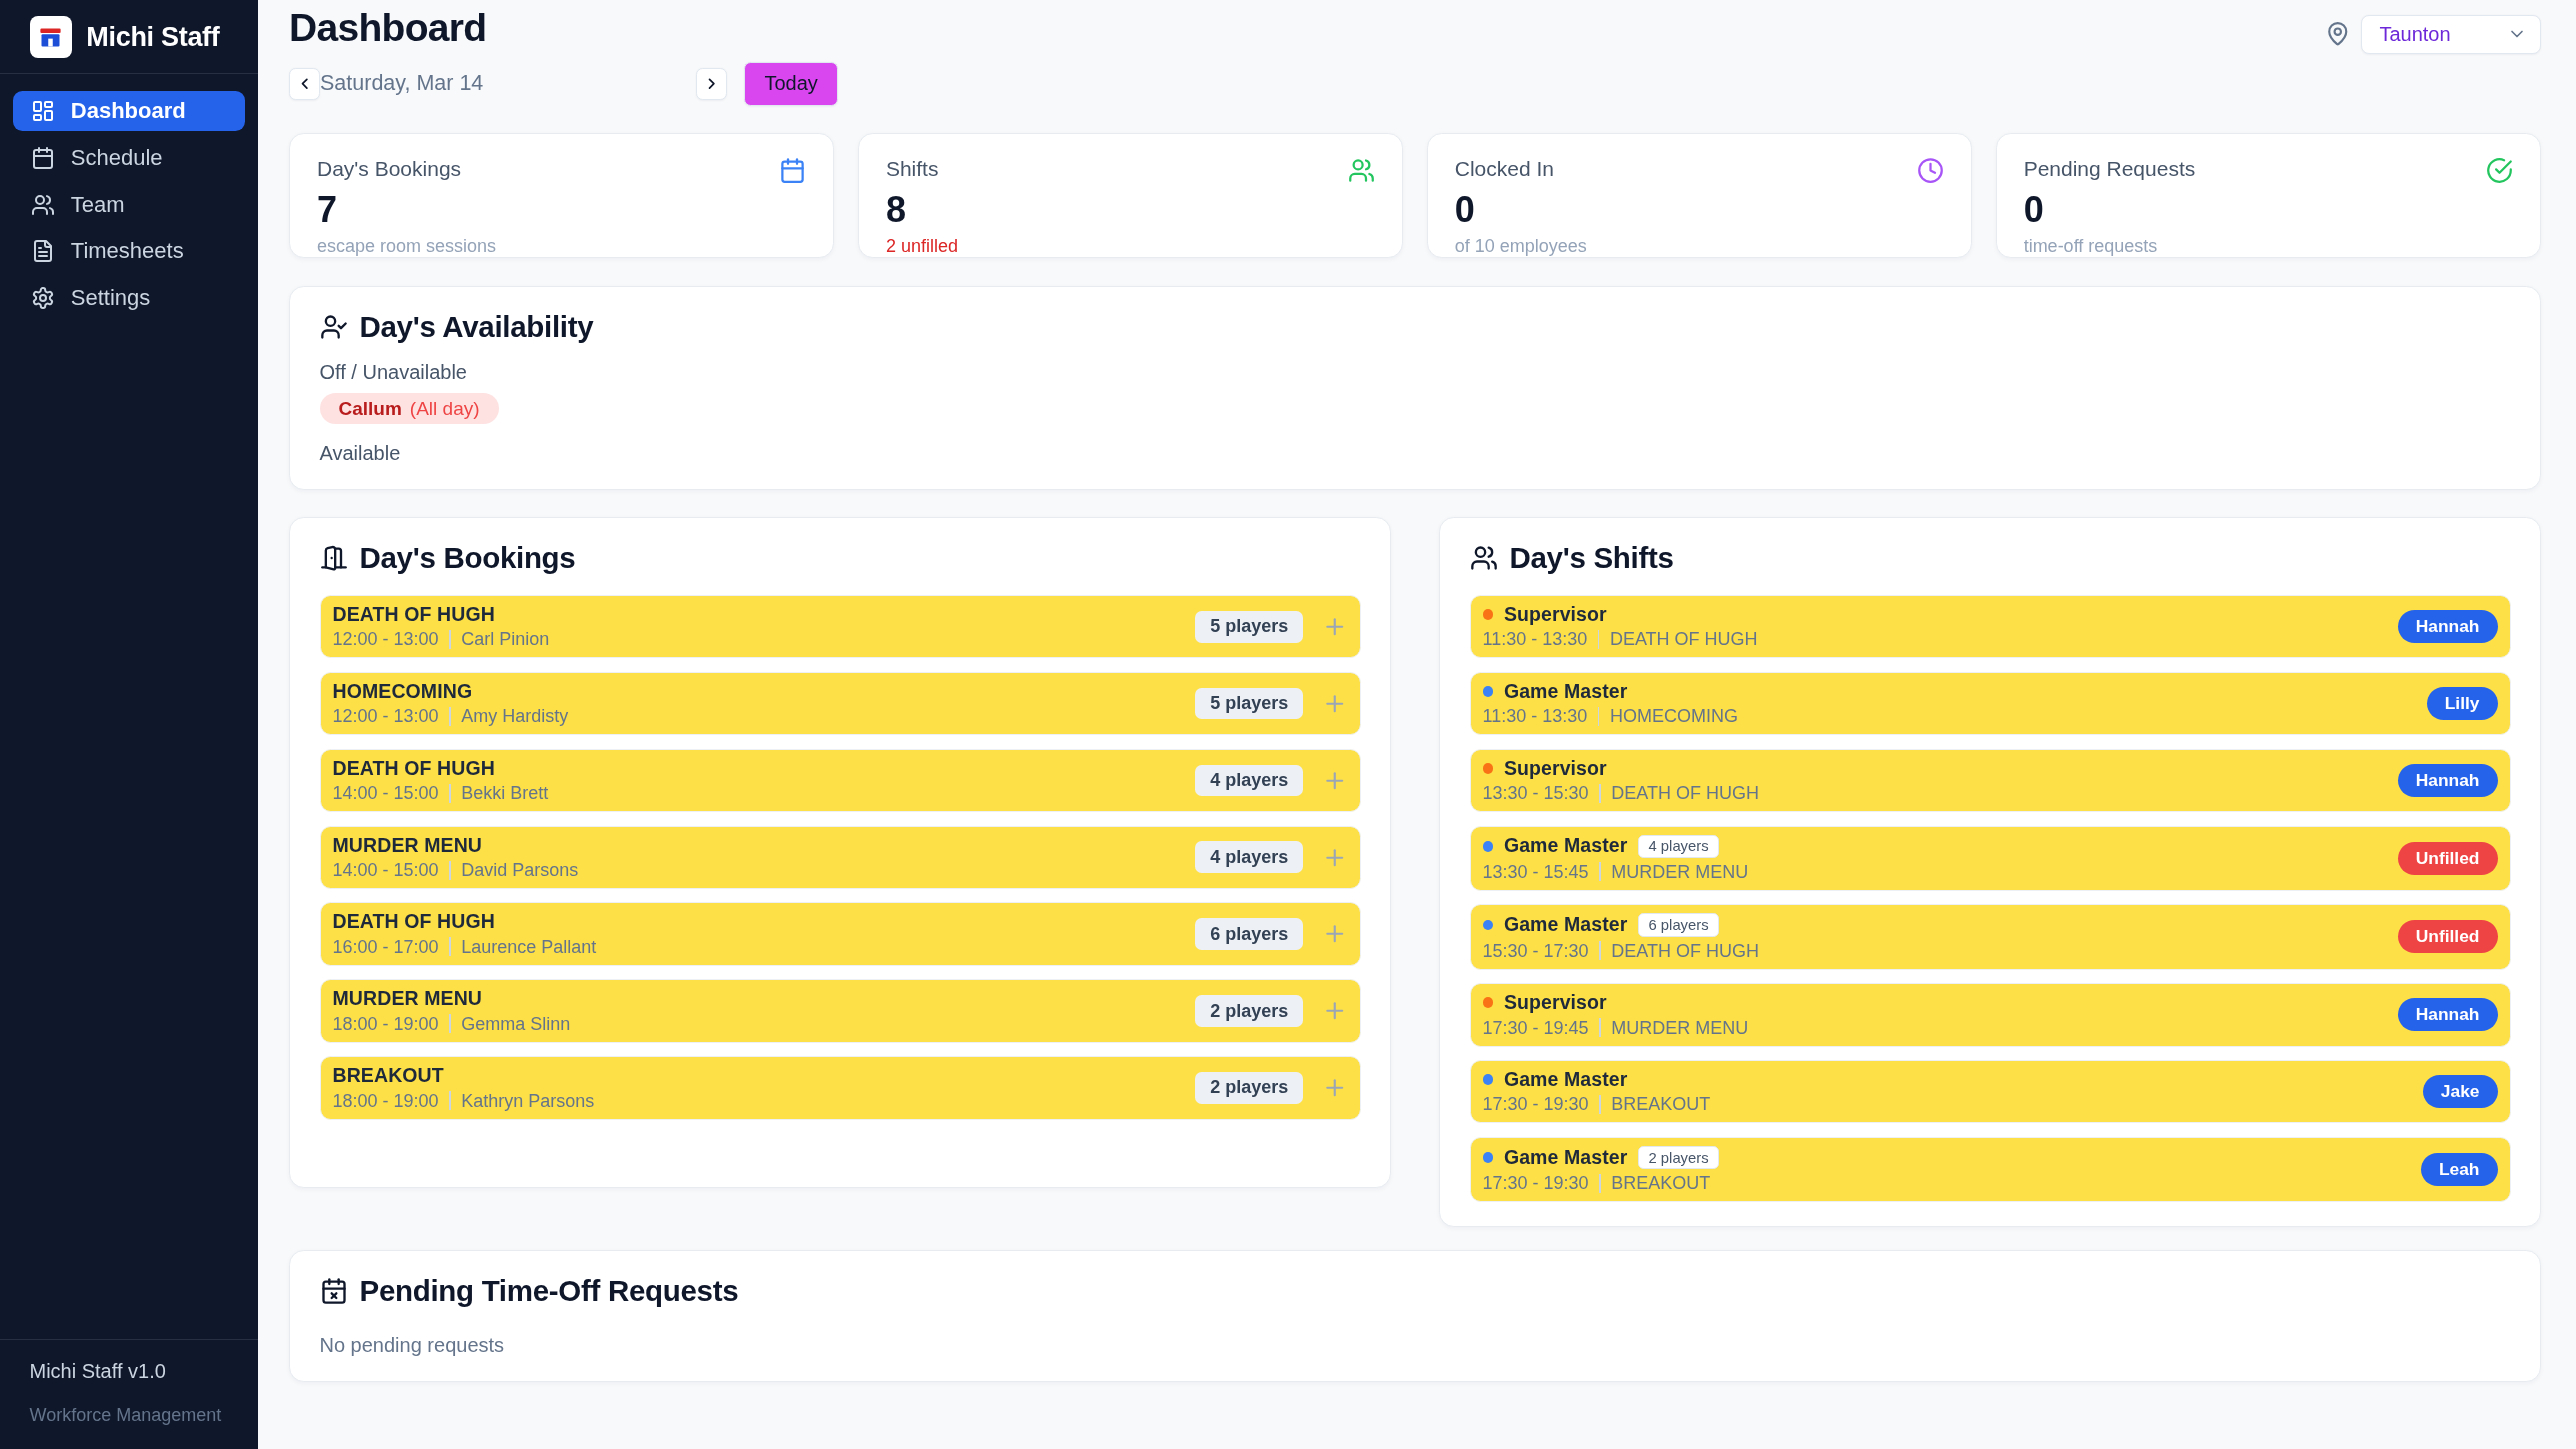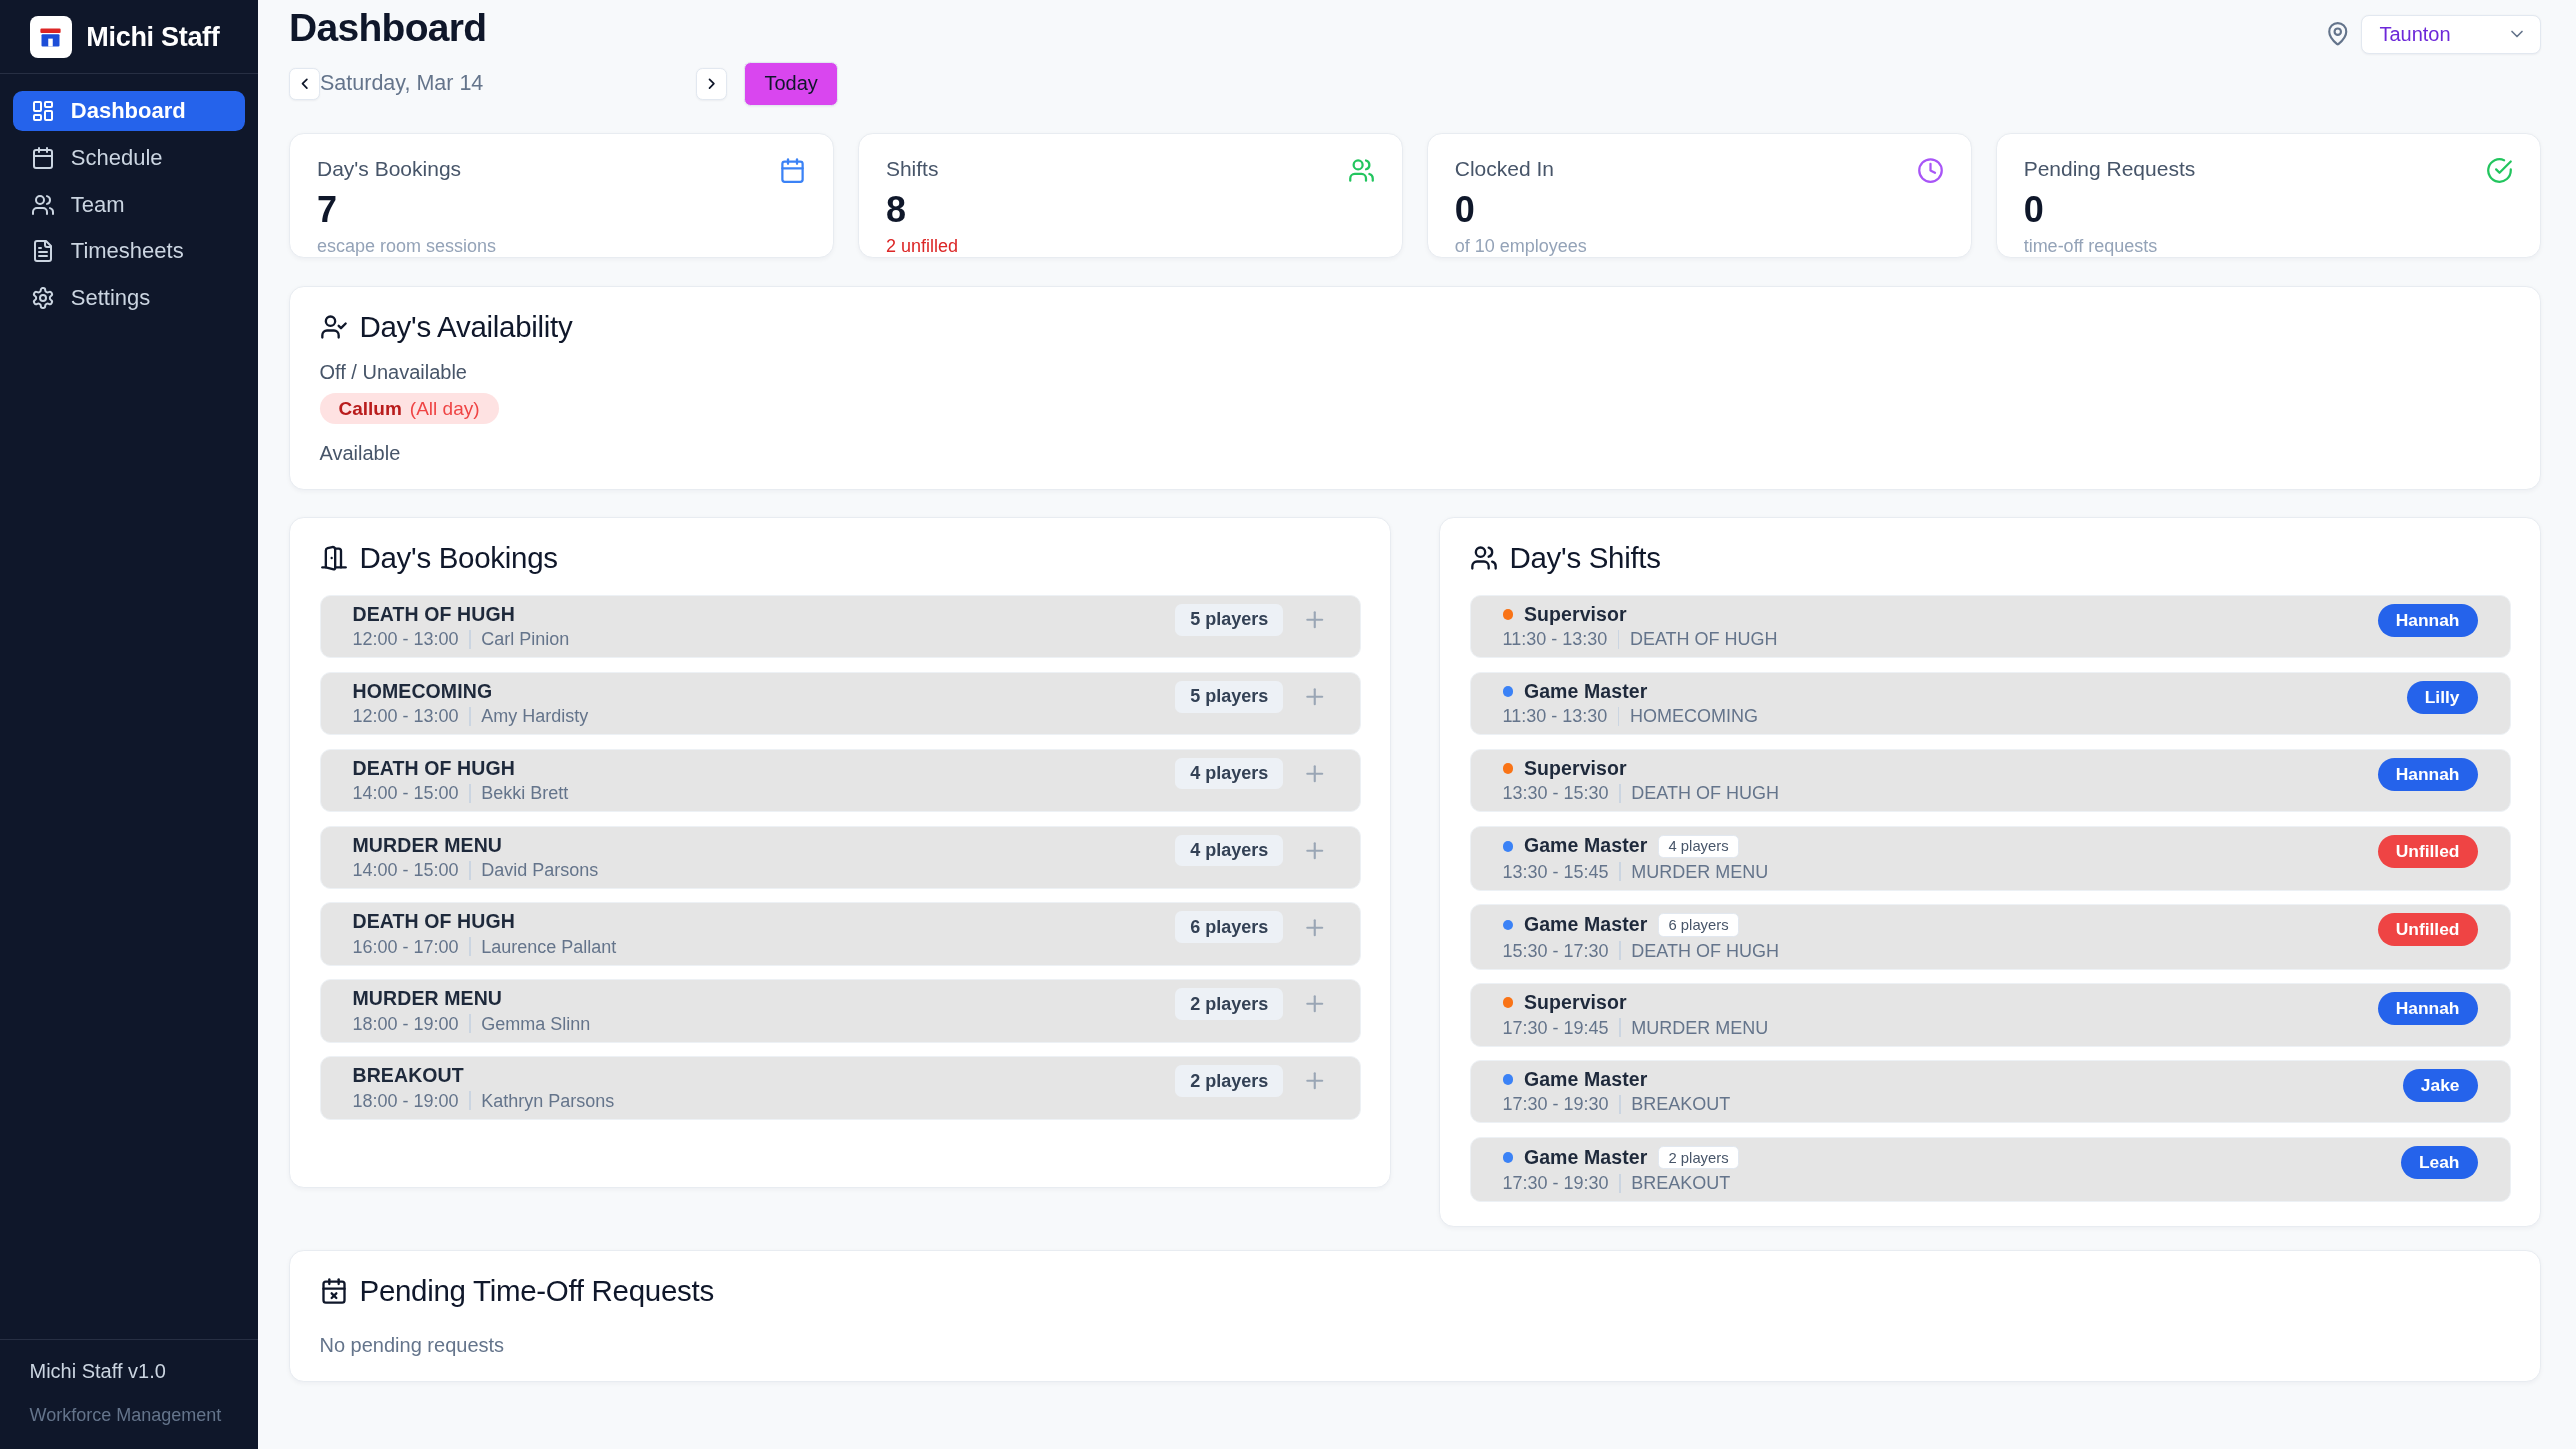--- a/index.html
+++ b/index.html
@@ -94,41 +94,41 @@
   .ic-check { color:var(--c-success,#22c55e); }
 
   
   .panel {
     background:#ffffff; border:0.7px solid #e8ecf1; border-radius:14.8px;
     padding:23px 29.5px 24px 29.5px;
     box-shadow:0 1.3px 4px rgba(15,23,42,0.04);
   }
   .panel-head { display:flex; align-items:center; gap:12px; }
   .panel-head svg { width:28px; height:28px; stroke:#0f172a; }
-  .panel-title { font-size:29.5px; font-weight:400; letter-spacing:-0.3px; color:#0f172a; }
+  .panel-title { font-size:29.5px; font-weight:700; letter-spacing:-0.3px; color:#0f172a; }
 
   .availability { margin-top:28px; }
   .group-label { font-size:20px; color:#475569; margin-top:17.4px; }
   .pill-row { display:flex; flex-wrap:wrap; gap:13.4px; margin-top:9.4px; }
   .pill {
     display:inline-flex; align-items:center; height:31px; padding:0 19px;
     border-radius:670px; font-size:19px; font-weight:700;
   }
   .pill.off { background:var(--c-off_badge_bg,#fee2e2); color:var(--c-off_badge_text,#b91c1c); }
   .pill.off .detail { font-weight:400; color:var(--c-off_badge_detail,#ef4444); margin-left:8px; }
   .pill.avail { background:var(--c-avail_badge_bg,#dcfce7); color:var(--c-avail_badge_text,#16a34a); font-weight:700; }
 
   .two-col { display:grid; grid-template-columns:1fr 1fr; gap:48px; margin-top:27px; align-items:start; }
   .rows { display:flex; flex-direction:column; gap:13.4px; margin-top:20px; }
   .bookings-panel { min-height:671px; }
 
   .row-card {
-    background:#e5e5e5; border:0.7px solid #edf1f5; border-radius:10.7px;
-    min-height:62px; padding:8px 32px;
-    display:flex; align-items:flex-start; justify-content:space-between; cursor:pointer;
+    background:#fde047; border:0.7px solid #edf1f5; border-radius:10.7px;
+    min-height:62px; padding:8px 12px;
+    display:flex; align-items:center; justify-content:space-between; cursor:pointer;
   }
   .row-title { font-size:19.5px; font-weight:700; color:#1e293b; line-height:21.5px; letter-spacing:0.1px; }
   .row-sub { display:flex; align-items:center; font-size:18px; color:#64748b; line-height:20px; margin-top:4px; }
   .vdiv { width:1.3px; height:19px; background:#cbd5e1; margin:0 10.7px; }
   .row-right { display:flex; align-items:center; gap:19px; }
   .players-pill {
     background:#edf1f6; border-radius:6.7px; padding:5.4px 14.8px;
     font-size:18px; font-weight:600; color:#334155; white-space:nowrap;
   }
   .plus-btn { color:#9aa6b5; cursor:pointer; background:none; border:none; }

